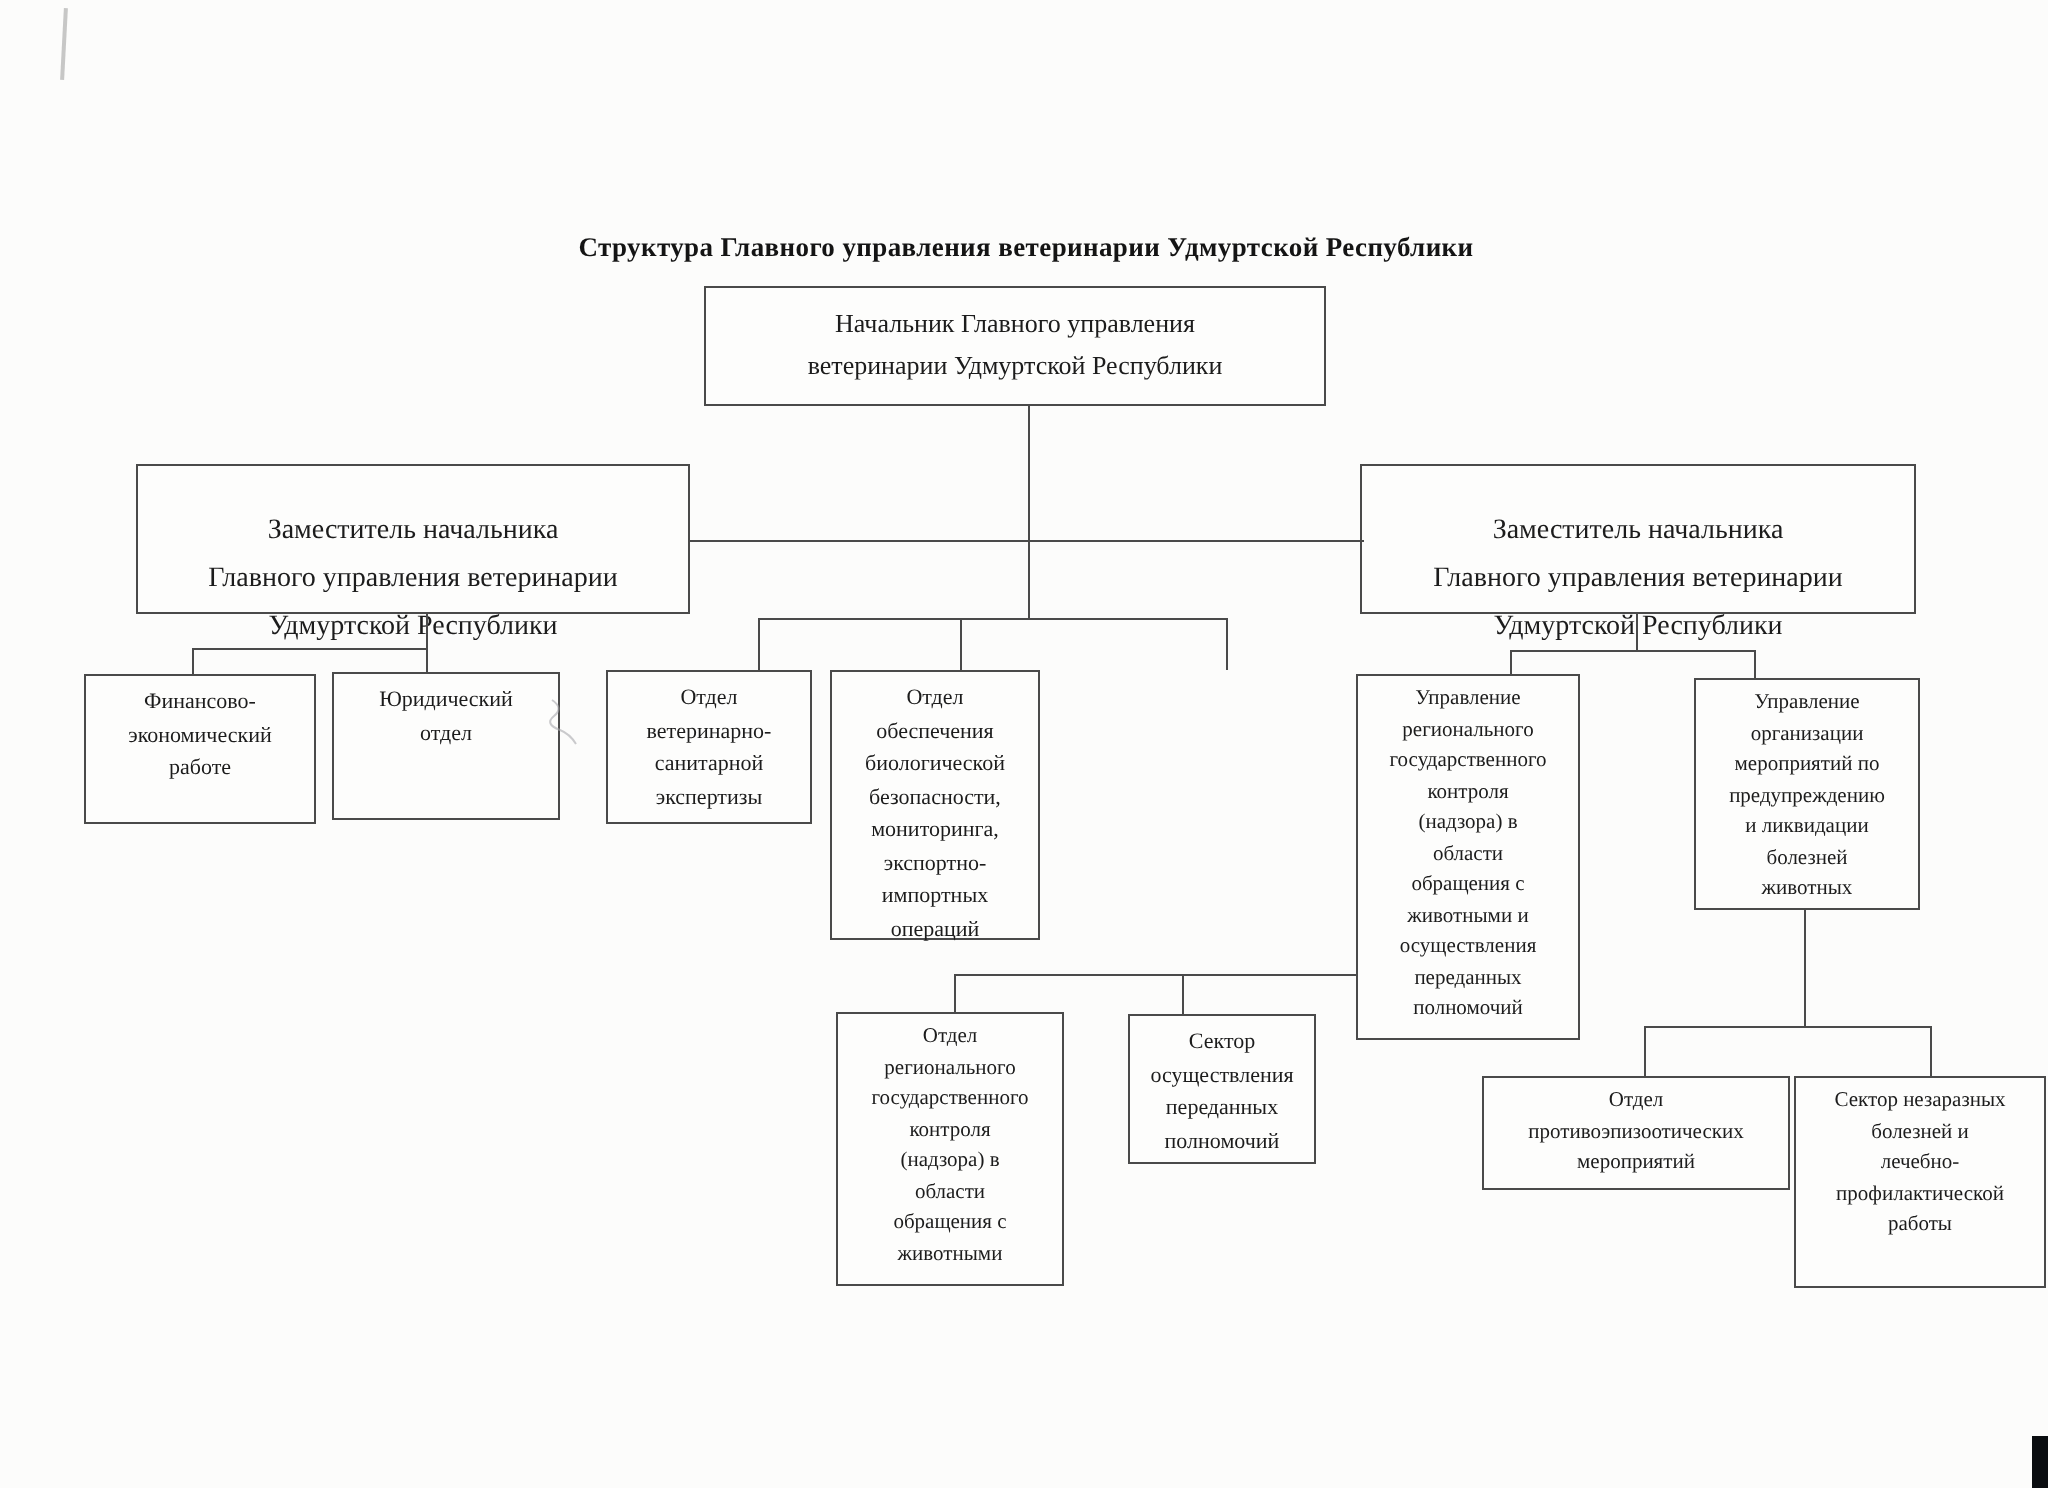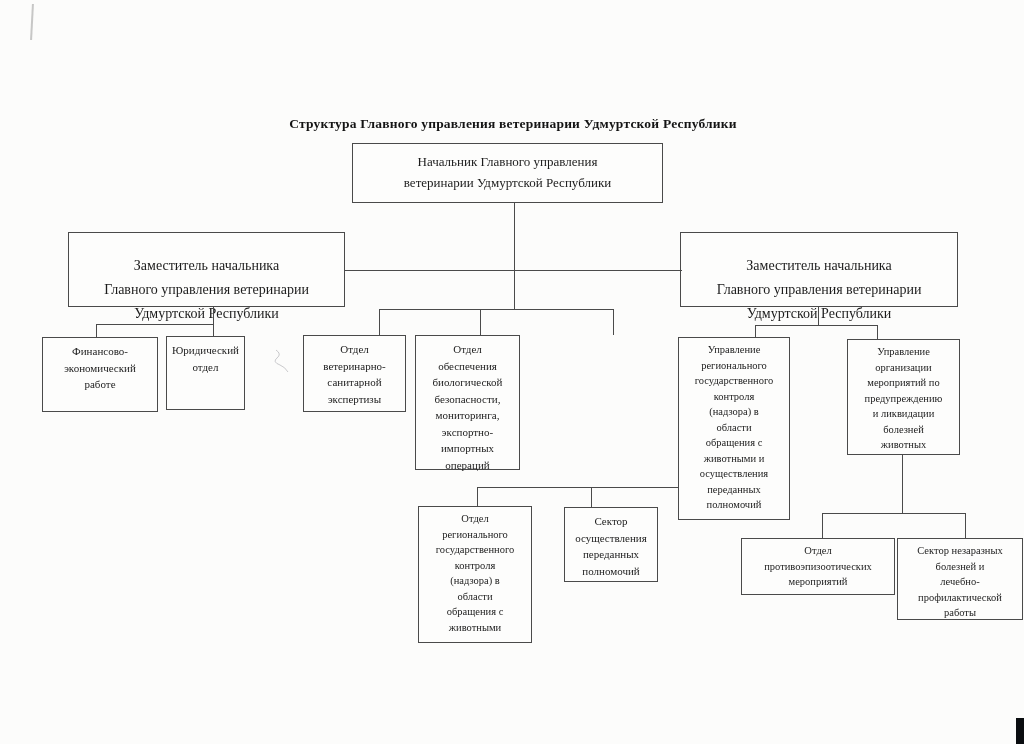--- a/index.html
+++ b/index.html
@@ -53,21 +53,21 @@
 Удмуртской Республики</div>
 
   <div class="node md" style="left:680px;top:232px;width:278px;height:75px;">Заместитель начальника
 Главного управления ветеринарии
 Удмуртской Республики</div>
 
   <div class="node" style="left:42px;top:337px;width:116px;height:75px;">Финансово-
 экономический
 работе</div>
 
-  <div class="node" style="left:166px;top:336px;width:79px;height:74px;">Юридический
+  <div class="node" style="left:166px;top:336px;width:114px;height:74px;">Юридический
 отдел</div>
 
   <div class="node" style="left:303px;top:335px;width:103px;height:77px;">Отдел
 ветеринарно-
 санитарной
 экспертизы</div>
 
   <div class="node" style="left:415px;top:335px;width:105px;height:135px;">Отдел
 обеспечения
 биологической
@@ -109,21 +109,21 @@
 
   <div class="node" style="left:564px;top:507px;width:94px;height:75px;">Сектор
 осуществления
 переданных
 полномочий</div>
 
   <div class="node sm10" style="left:741px;top:538px;width:154px;height:57px;">Отдел
 противоэпизоотических
 мероприятий</div>
 
-  <div class="node sm10" style="left:897px;top:538px;width:126px;height:82px;">Сектор незаразных
+  <div class="node sm10" style="left:897px;top:538px;width:126px;height:106px;">Сектор незаразных
 болезней и
 лечебно-
 профилактической
 работы</div>
 
   <div class="line v" style="left:514px;top:203px;height:106px;"></div>
   <div class="line h" style="left:345px;top:270px;width:337px;"></div>
 
   <div class="line v" style="left:213px;top:307px;height:29px;"></div>
   <div class="line h" style="left:96px;top:324px;width:118px;"></div>

